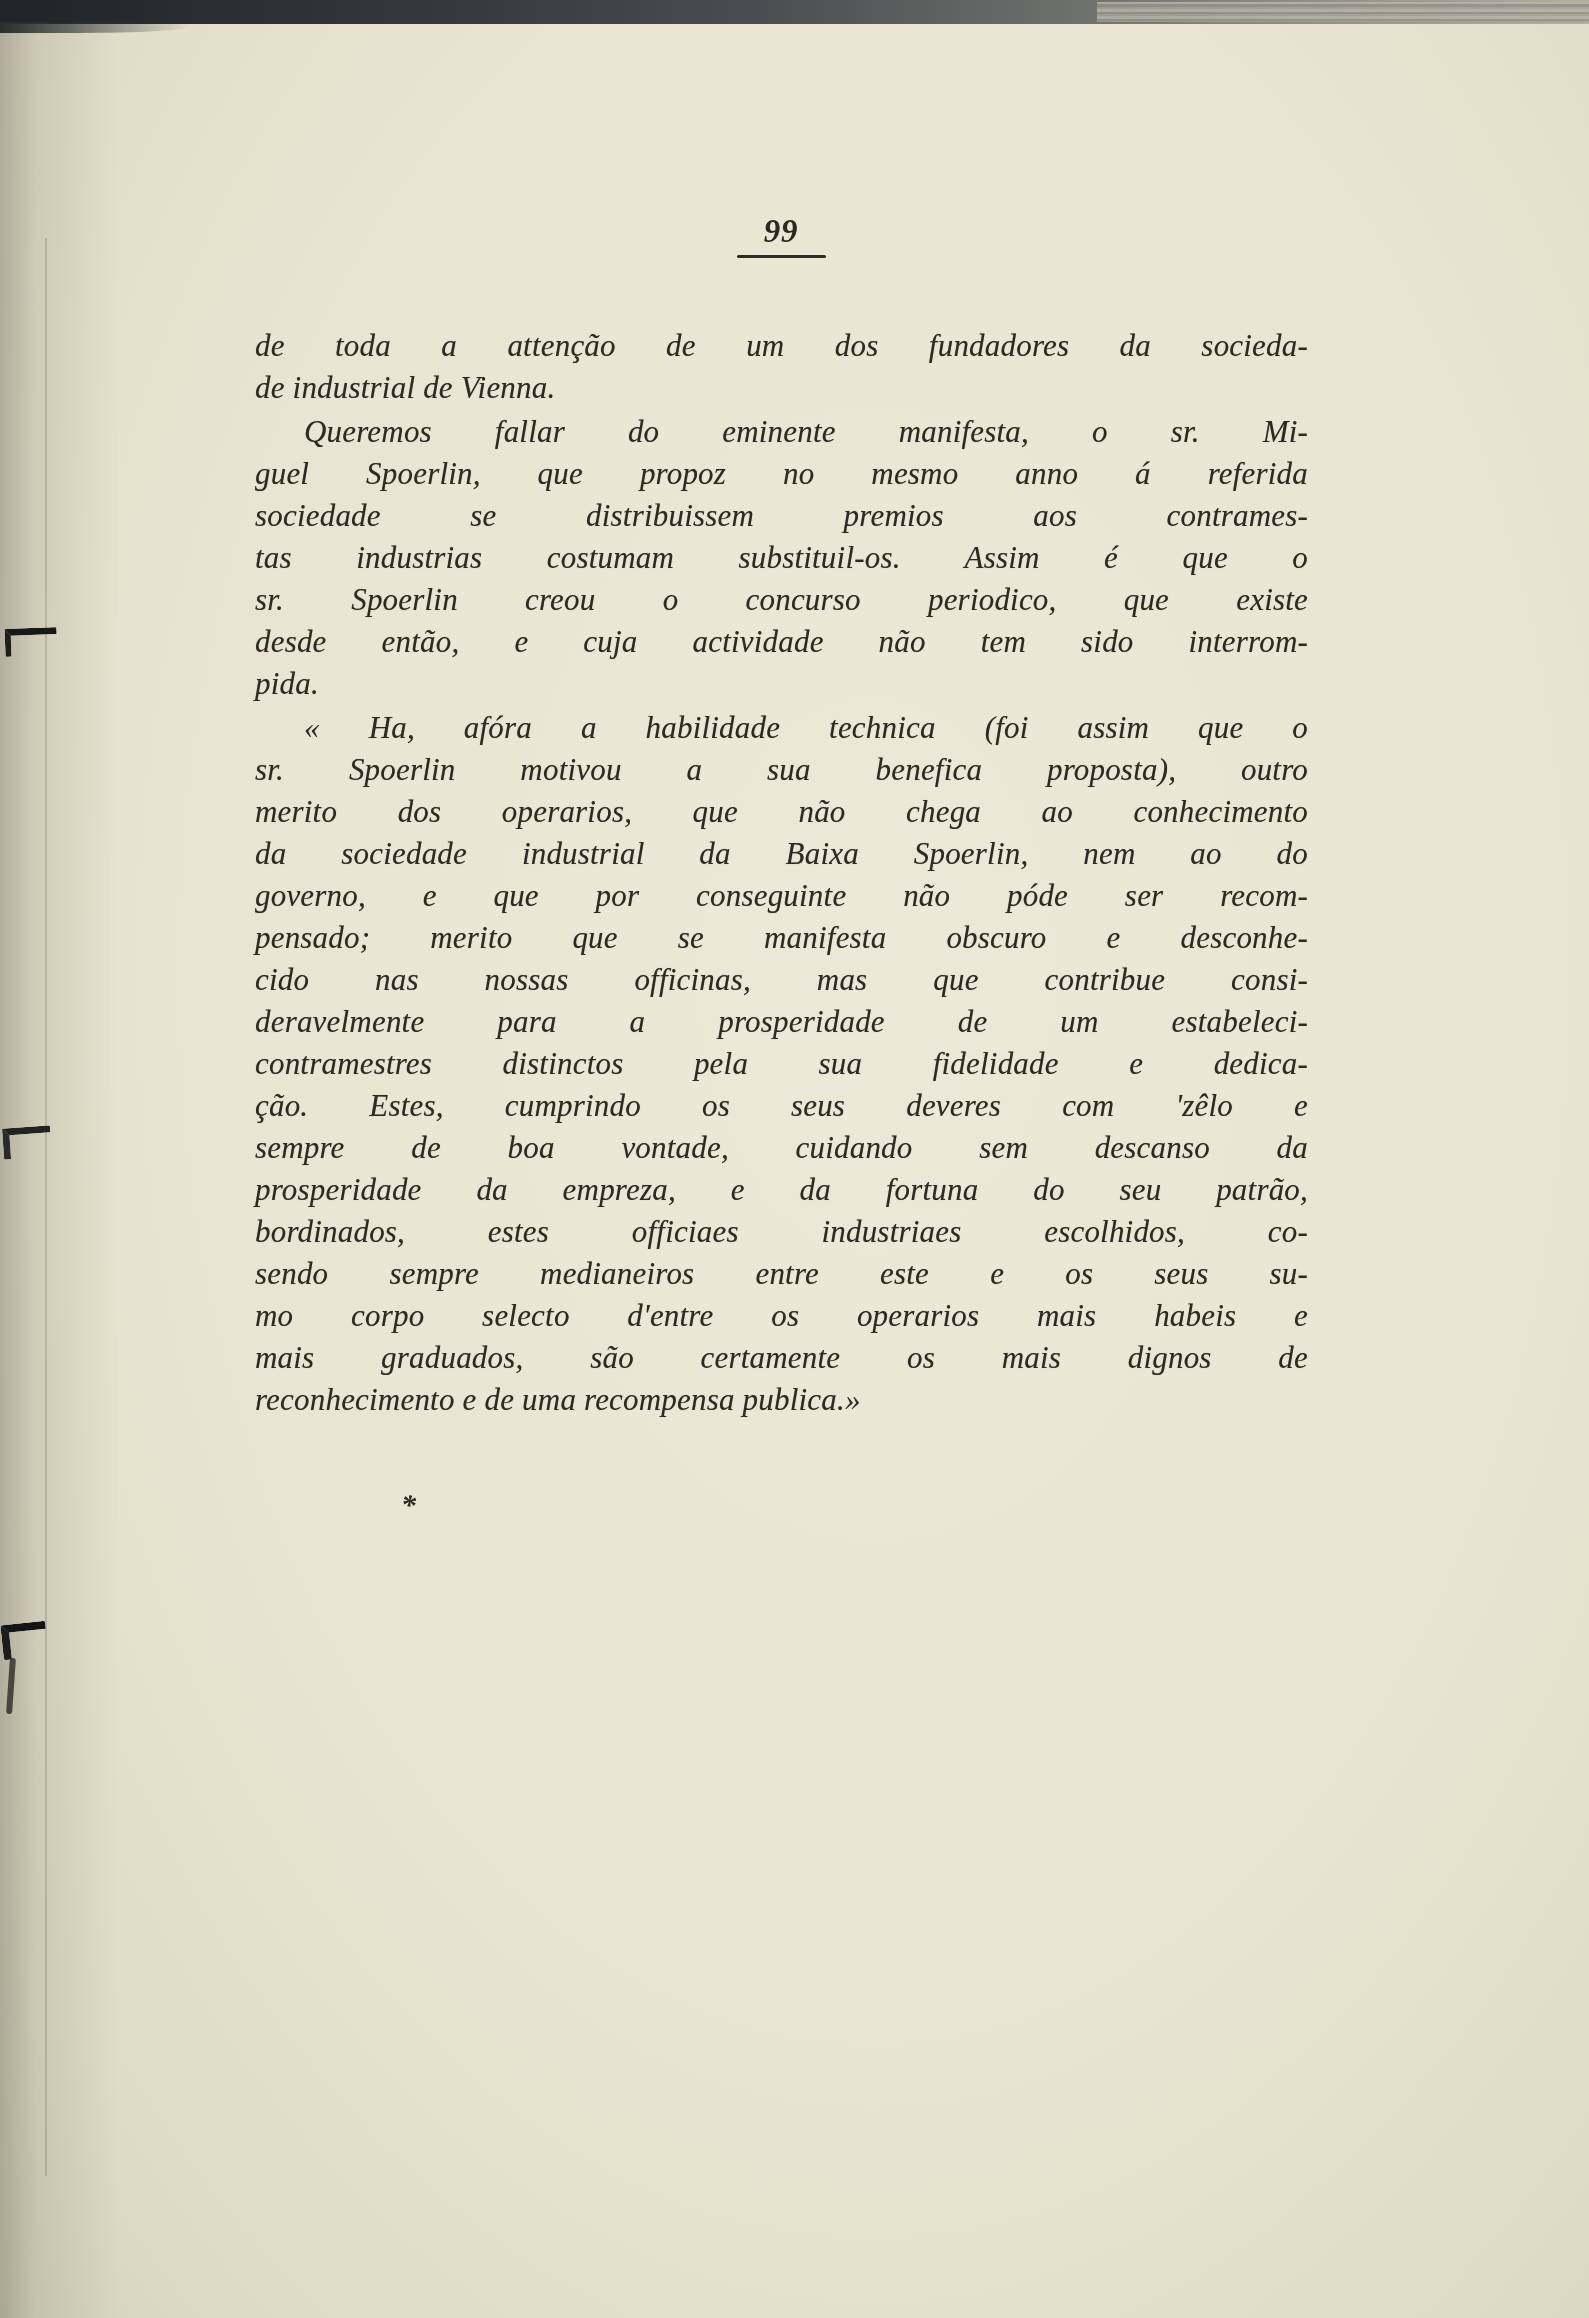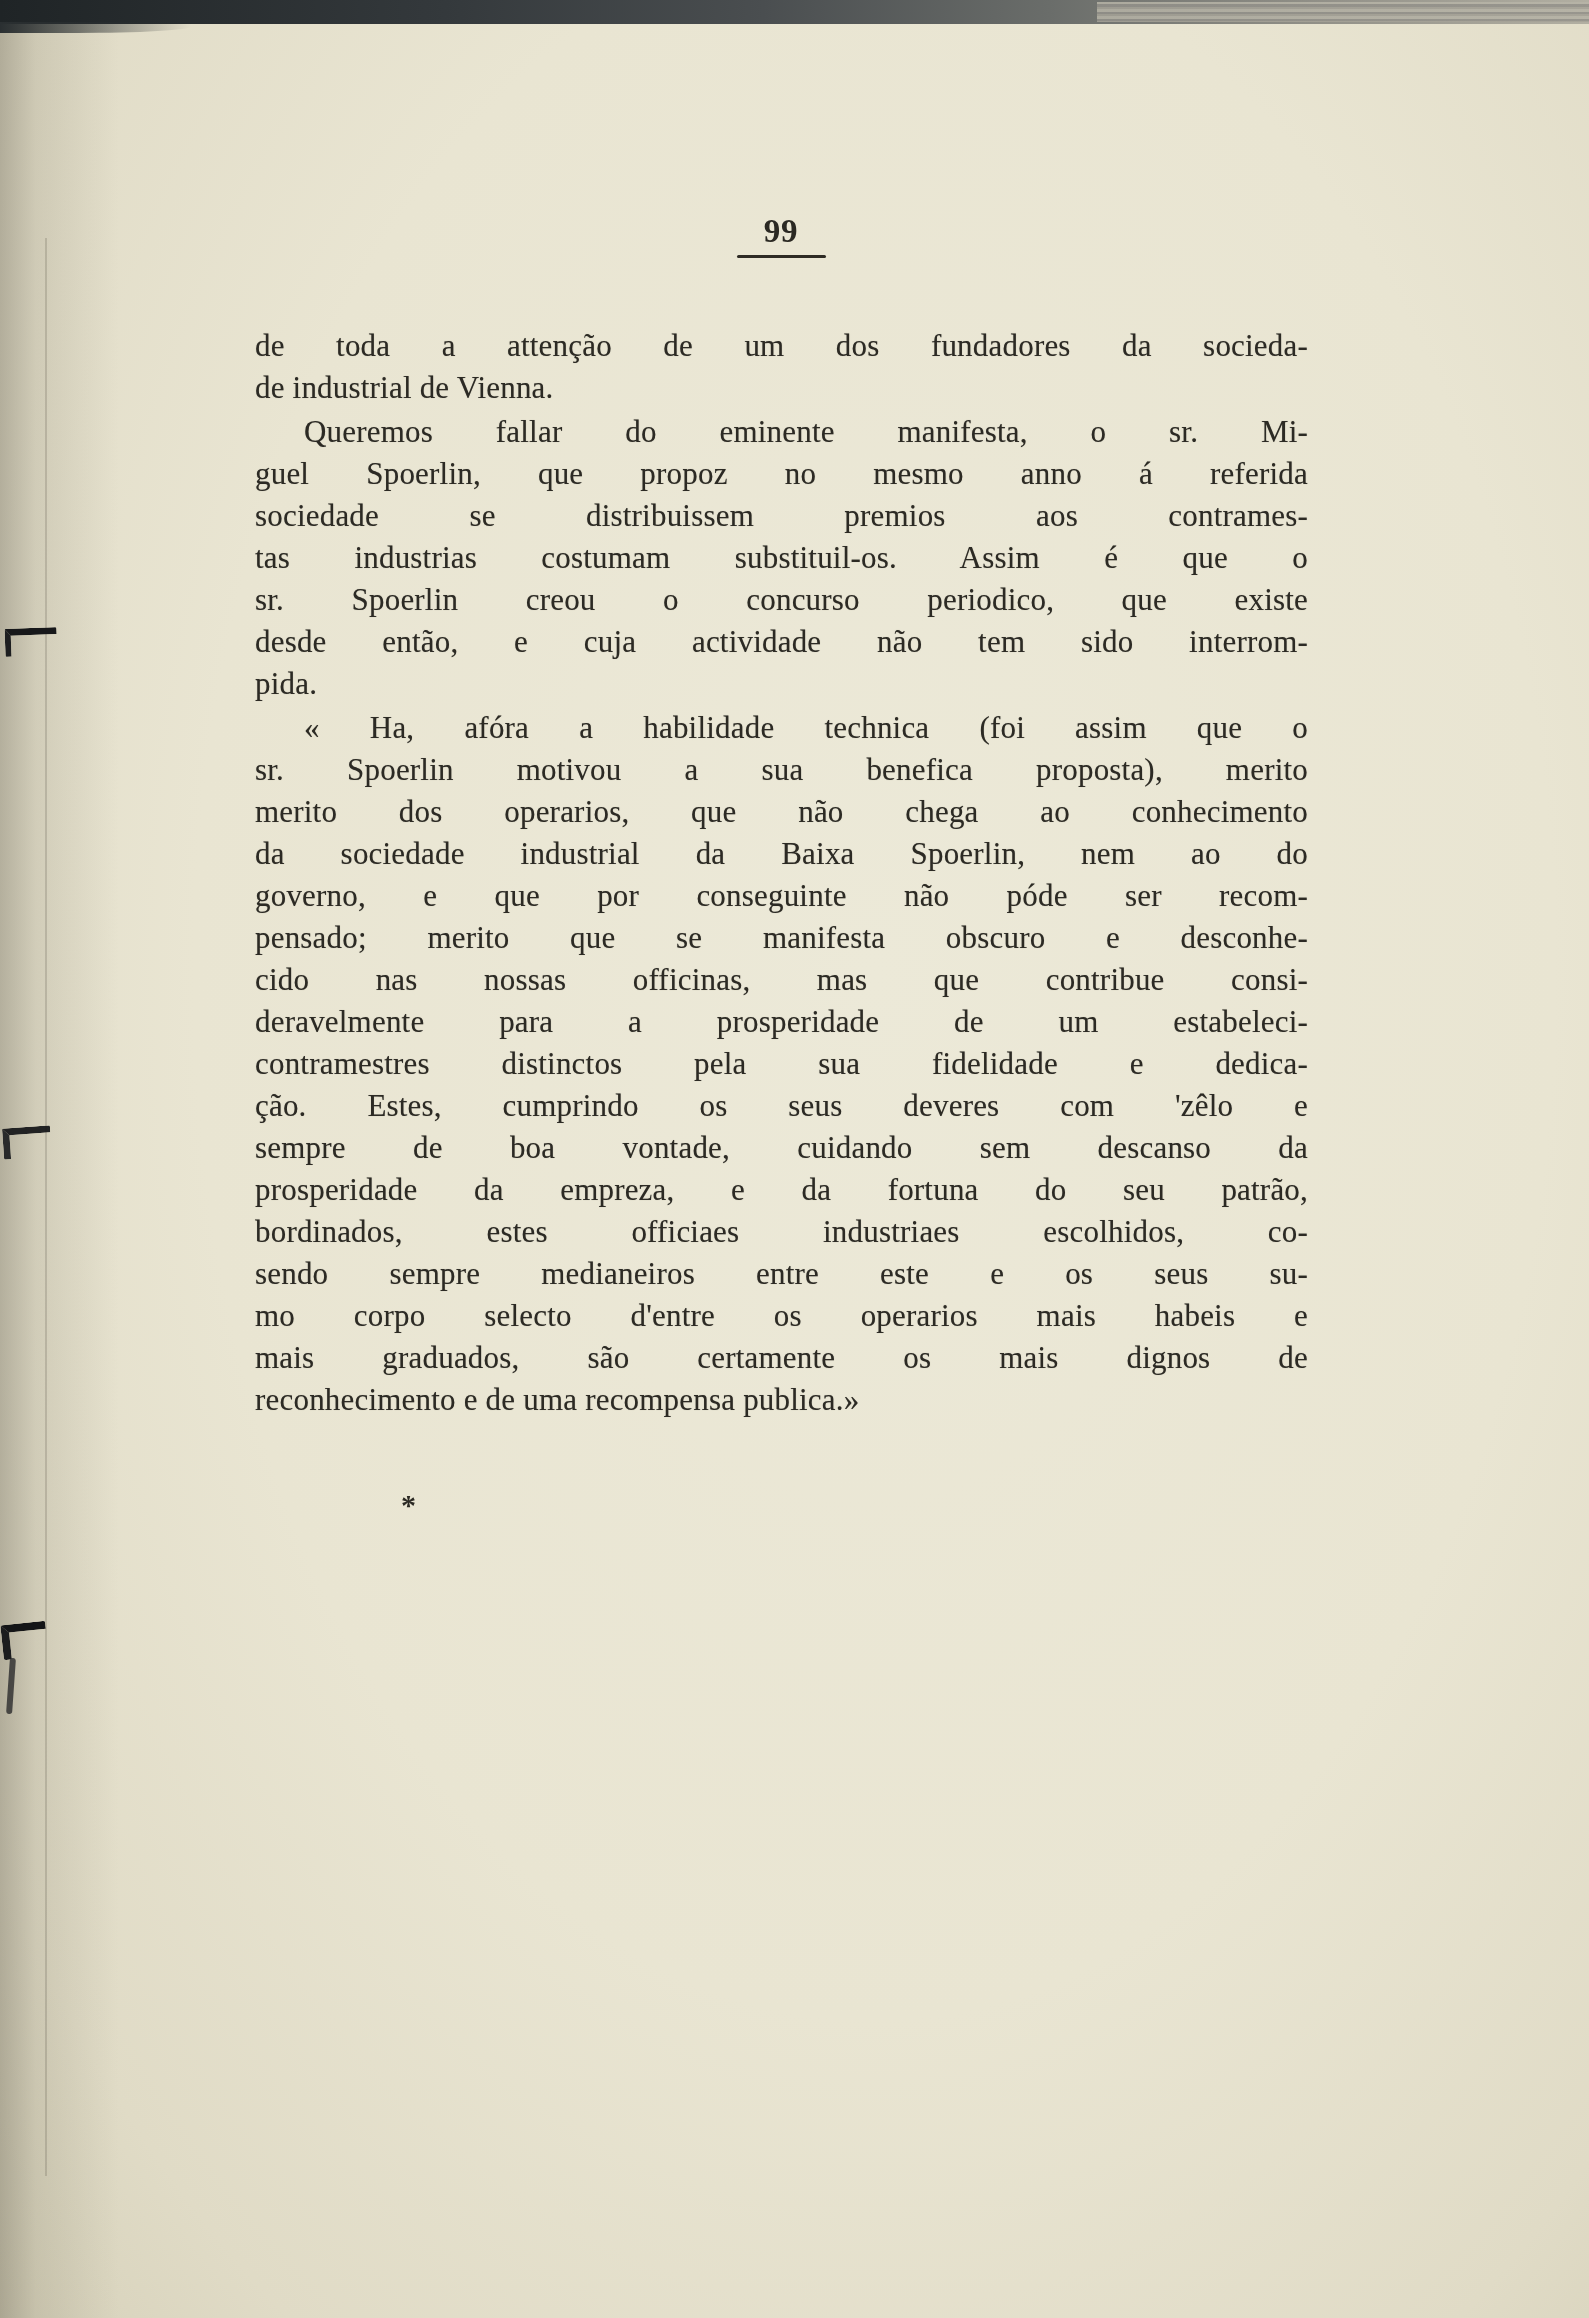--- a/index.html
+++ b/index.html
@@ -5,20 +5,21 @@
   html,body{margin:0;padding:0;}
   body{
     width:1590px;height:2319px;
     background:#d8d4c2;
     font-family:"Liberation Serif","DejaVu Serif",serif;
     overflow:hidden;position:relative;
   }
   .page{
     position:absolute;inset:0;
     background:radial-gradient(ellipse at 55% 42%, #ece9d8 0%, #e9e5d2 55%, #e0dbc6 85%, #d6d1ba 100%);
+    font-style:italic;
   }
   
   .page::before{
     content:"";position:absolute;top:0;left:0;bottom:0;width:119px;
     background:linear-gradient(90deg, rgba(90,85,70,.35) 0%, rgba(120,115,95,.18) 30%, rgba(0,0,0,0) 100%);
     pointer-events:none;
   }
   .spine-line{
     position:absolute;left:45px;top:238px;bottom:143px;width:1.6px;
     background:rgba(60,55,45,.18);
@@ -117,21 +118,21 @@
       <span class="line jl">guel Spoerlin, que propoz no mesmo anno á referida</span>
       <span class="line jl">sociedade se distribuissem premios aos contrames-</span>
       <span class="line jl">tas industrias costumam substituil-os. Assim é que o</span>
       <span class="line jl">sr. Spoerlin creou o concurso periodico, que existe</span>
       <span class="line jl">desde então, e cuja actividade não tem sido interrom-</span>
       <span class="line">pida.</span>
     </p>
 
     <p class="para">
       <span class="line jl ind">« Ha, afóra a habilidade technica (foi assim que o</span>
-      <span class="line jl">sr. Spoerlin motivou a sua benefica proposta), merito</span>
+      <span class="line jl">sr. Spoerlin motivou a sua benefica proposta), outro</span>
       <span class="line jl">merito dos operarios, que não chega ao conhecimento</span>
       <span class="line jl">da sociedade industrial da Baixa Spoerlin, nem ao do</span>
       <span class="line jl">governo, e que por conseguinte não póde ser recom-</span>
       <span class="line jl">pensado; merito que se manifesta obscuro e desconhe-</span>
       <span class="line jl">cido nas nossas officinas, mas que contribue consi-</span>
       <span class="line jl">deravelmente para a prosperidade de um estabeleci-</span>
       <span class="line jl">contramestres distinctos pela sua fidelidade e dedica-</span>
       <span class="line jl">ção. Estes, cumprindo os seus deveres com 'zêlo e</span>
       <span class="line jl">sempre de boa vontade, cuidando sem descanso da</span>
       <span class="line jl">prosperidade da empreza, e da fortuna do seu patrão,</span>

